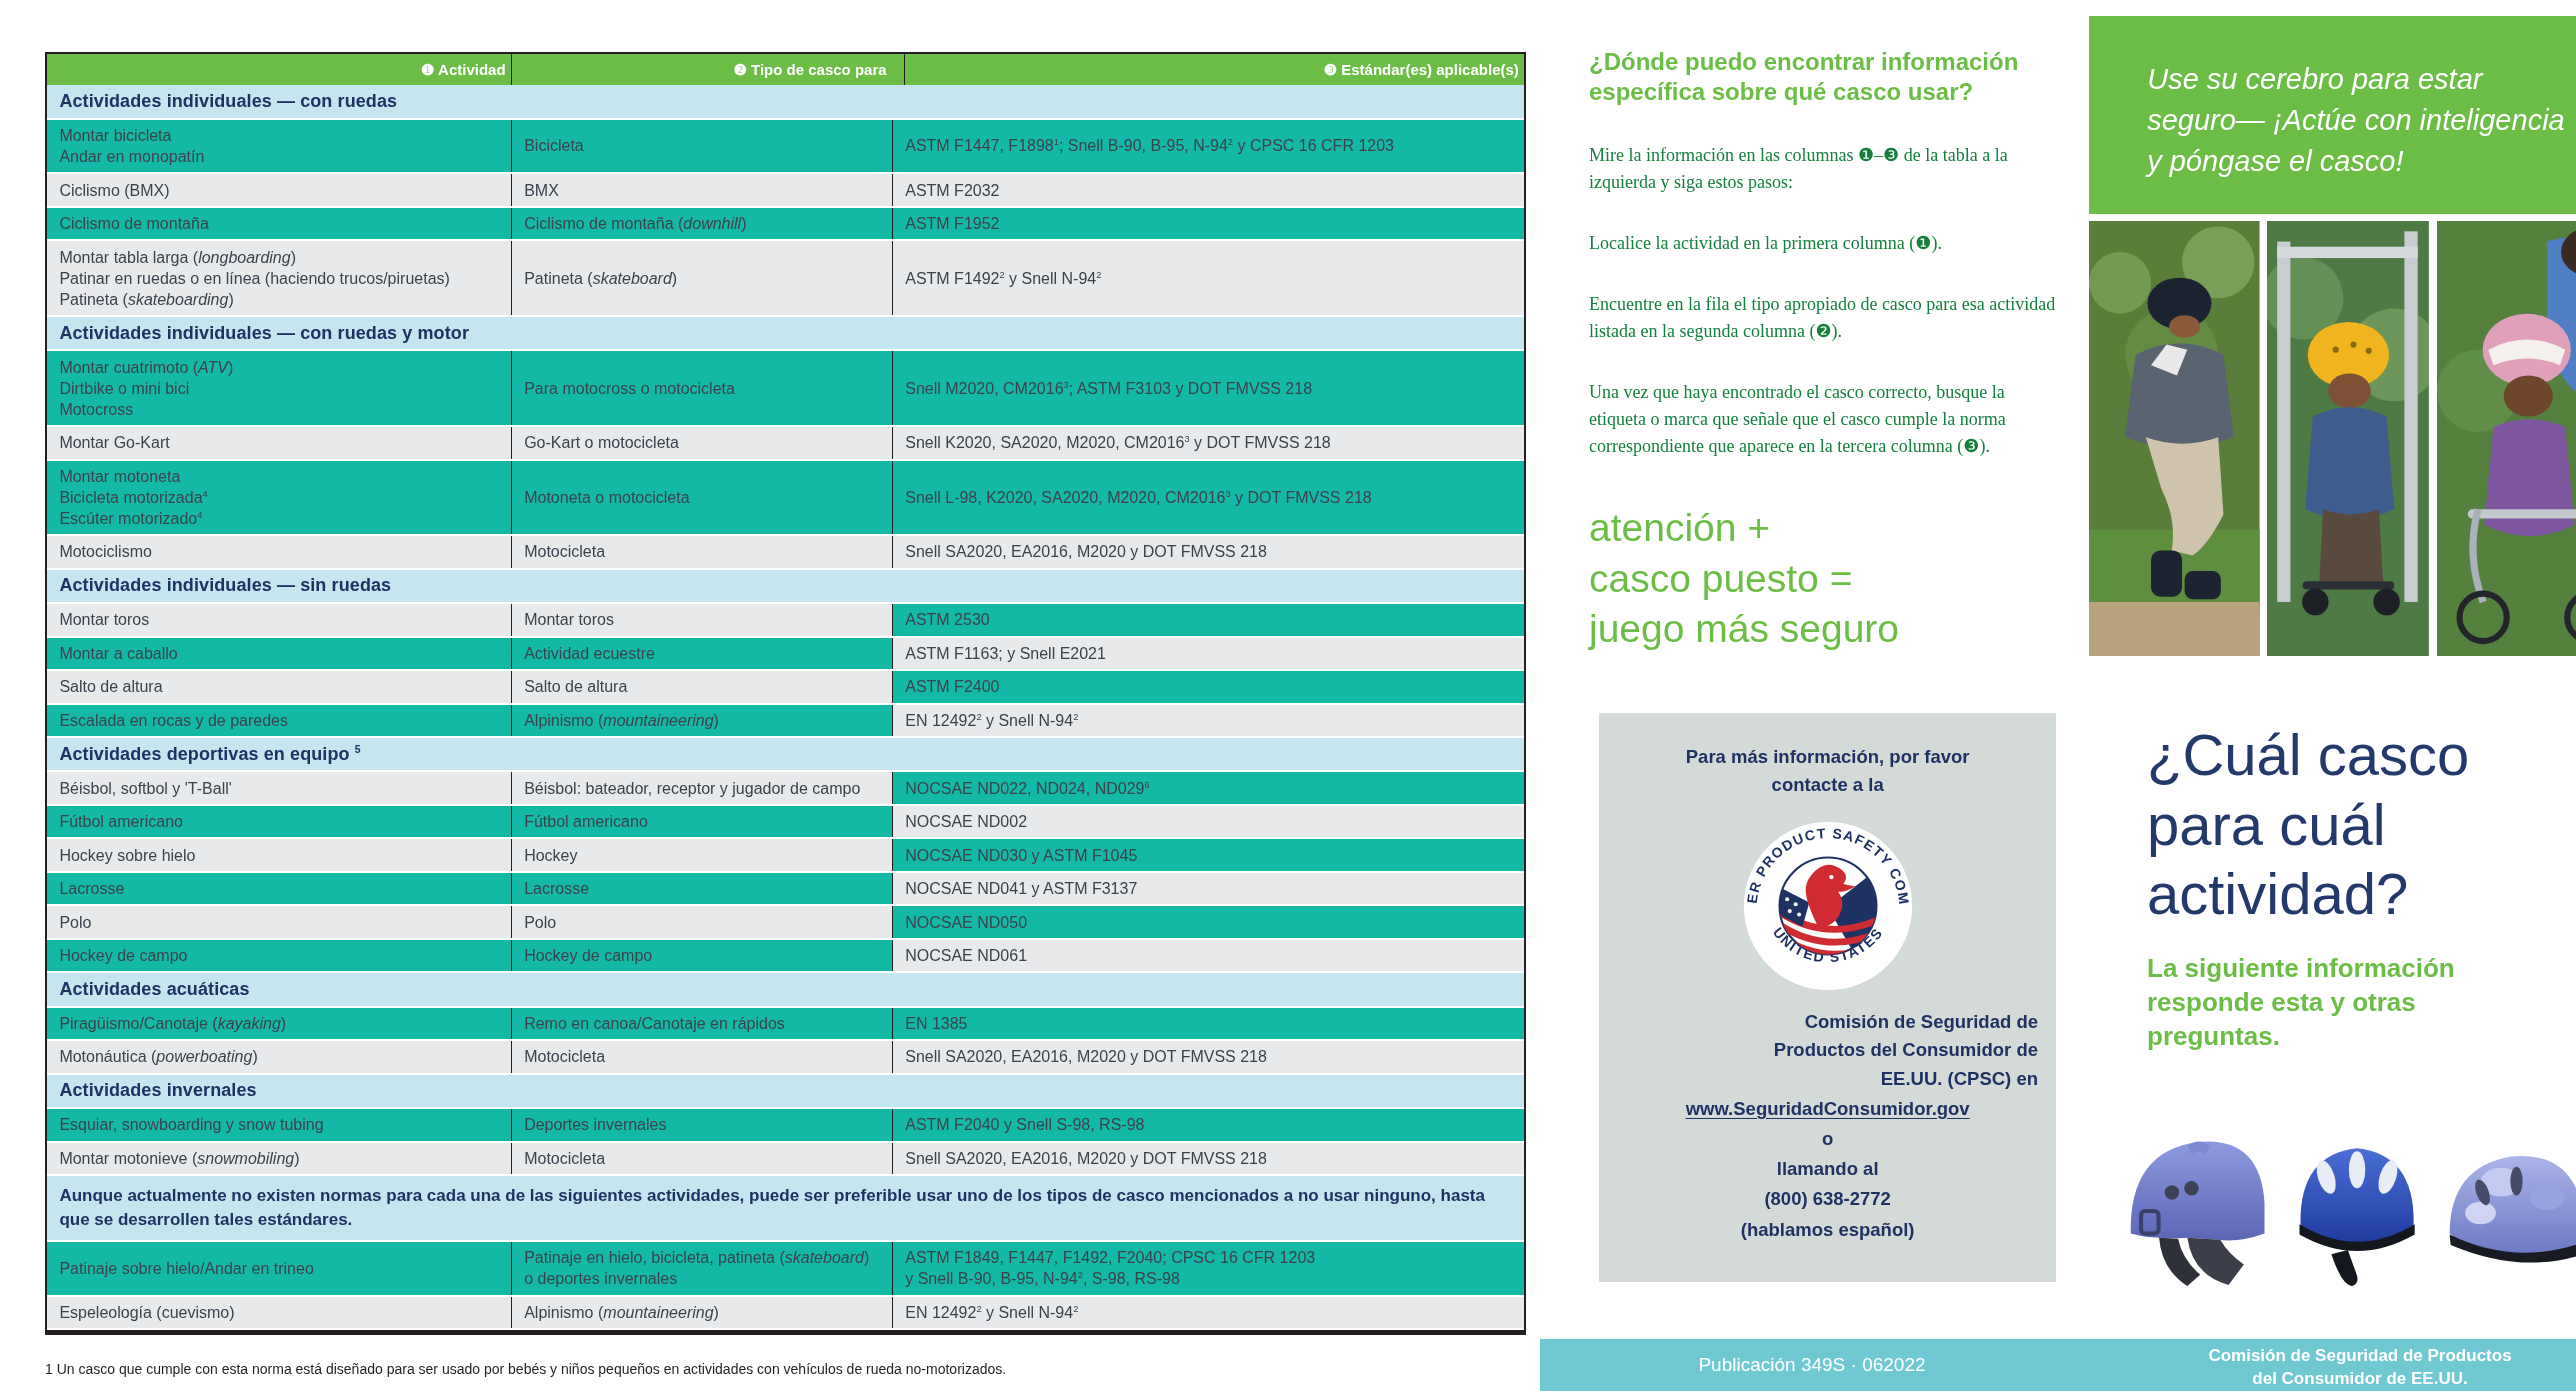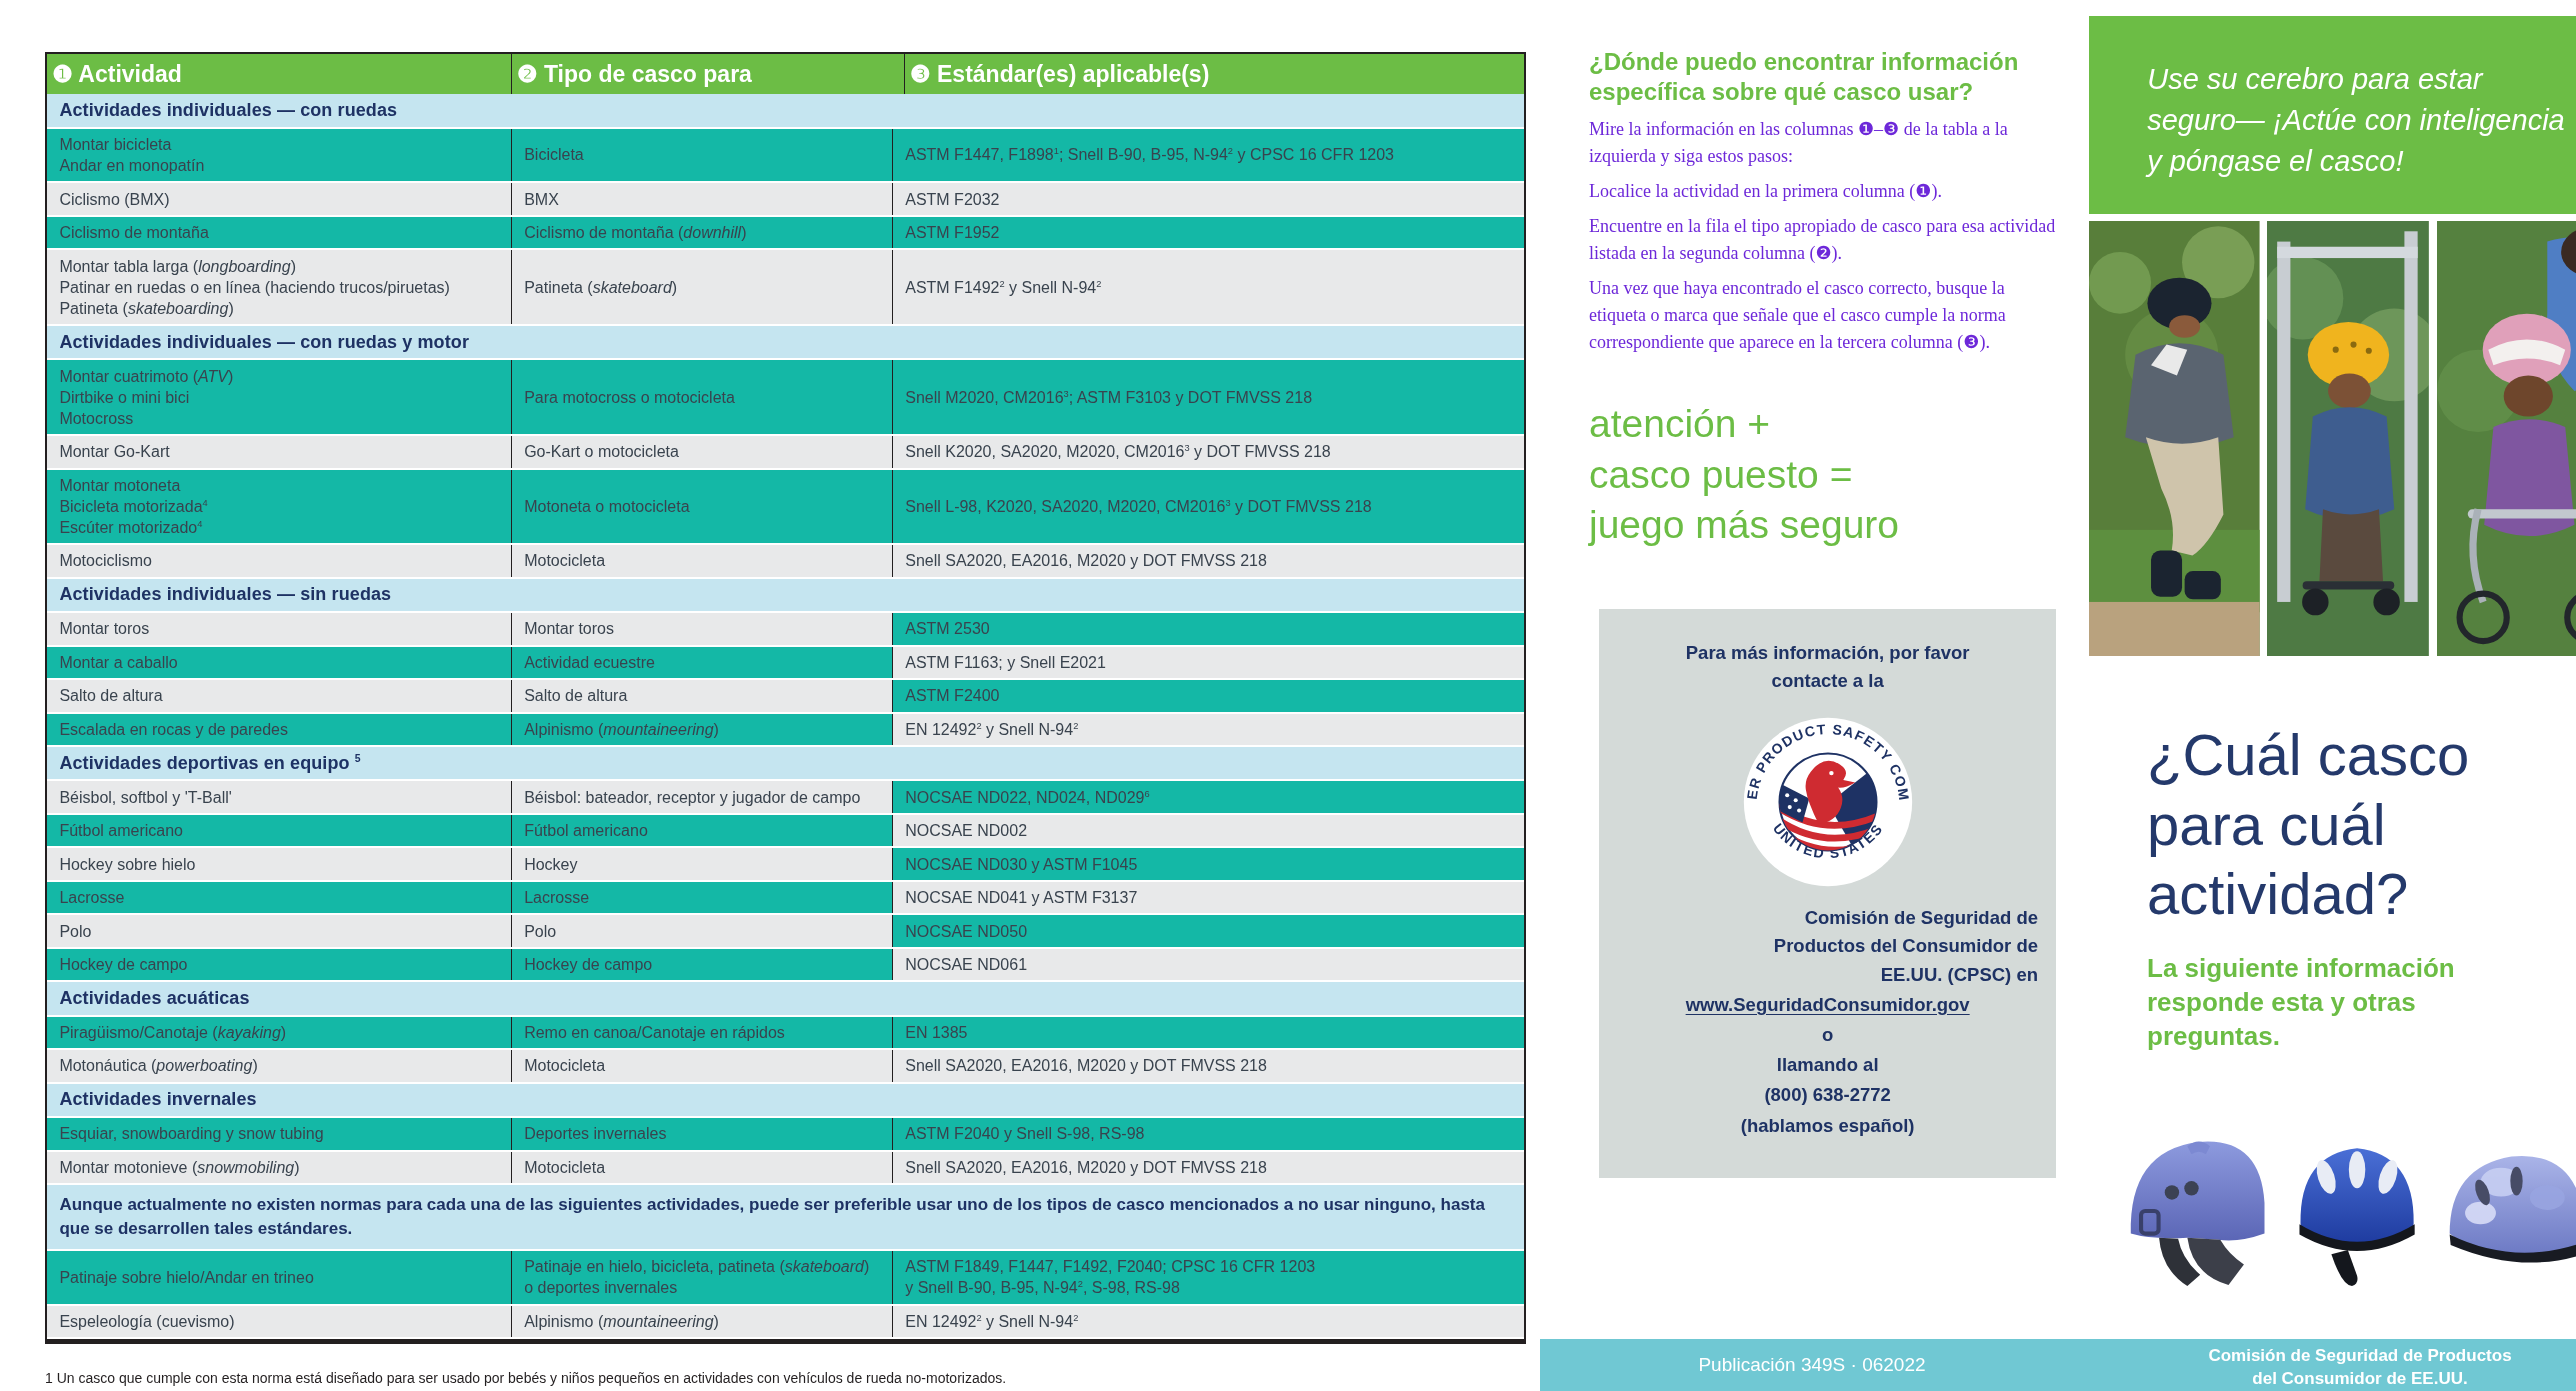--- a/index.html
+++ b/index.html
@@ -7,39 +7,39 @@
   .page {
     position:relative; width:2636px; height:1391px; background:#fff; overflow:hidden;
     font-family:"Liberation Sans", sans-serif; color:#231f20;
   }
   sup { font-size:58%; vertical-align:super; line-height:0; }
 
   
   .panel-left { position:absolute; left:45px; top:52px; width:1481px; }
   .htable { border:2.1px solid #231f20; border-bottom-width:5.2px; background:#fff; }
   .hhead { display:flex; background:var(--green); }
-  .hcell { padding:6.7px 5.2px; font-size:23px; font-weight:bold; color:#fff; text-align:left; }
+  .hcell { padding:6.7px 5.2px; font-size:15px; font-weight:bold; color:#fff; text-align:right; }
   .hc1 { width:31.4%; } .hc2 { width:25.8%; border-left:1.5px solid #231f20; } .hc3 { flex:1; border-left:1.5px solid #231f20;margin-left:12px; }
   .section-row { background:var(--lblue); color:var(--navy); font-weight:bold; font-size:18px;
     padding:5.7px 12.4px; border-bottom:2.1px solid #fff; letter-spacing:0.1px; }
   .trow { display:flex; border-bottom:2.1px solid #fff; background:#14b8a6; align-items:stretch; }
   .tcell { padding:5.2px 12.4px; font-size:16px; color:#39434e; line-height:1.32;
     display:flex; flex-direction:column; justify-content:center; min-height:30px; }
   .tc1 { width:31.4%; } .tc2 { width:25.8%; border-left:1.5px solid #231f20; } .tc3 { flex:1; border-left:1.5px solid #231f20; }
   .shade { background:#e8e9ea; }
   .banner-row { background:var(--lblue); color:var(--navy); font-weight:bold; font-size:17px;
     line-height:1.4; padding:8.2px 12.4px; border-bottom:2.1px solid #fff; }
   .footnotes { margin-top:25px; font-size:14px; line-height:1.4; color:#231f20; width:1481px; }
   .fn { padding-left:18.5px; text-indent:-18.5px; margin-bottom:14px; }
 
   
   .panel-mid { position:absolute; left:1540px; top:0; width:544px; height:1391px; }
   .mid-inner { padding:47px 28px 0 49px; }
   .mid-heading { color:var(--green); font-weight:bold; font-size:24px; line-height:1.27; }
-  .mid-p { font-family:"Liberation Serif", serif; font-size:18px; line-height:1.5; margin-top:8px; color:#6d28d9; }
+  .mid-p { font-family:"Liberation Serif", serif; font-size:18px; line-height:1.5; margin-top:34px; color:#15803d; }
   .equation { margin-top:43px; color:var(--green); font-size:39px; line-height:1.3; font-weight:normal; }
   .contact-box { margin:58px 0 0 10.3px; background:var(--boxgray); padding:30px 18px 38px;
     text-align:center; color:var(--navy); font-weight:bold; font-size:18.5px; line-height:1.52; }
   .contact-intro { white-space:pre-line; }
   .cpsc-logo { margin:21.6px auto 17.5px; width:170px; height:170px; display:block; }
   .contact-org { white-space:pre-line;text-align:right; }
   .contact-url { display:inline-block; text-decoration:underline; text-underline-offset:3.1px; margin-top:2.1px; }
   .contact-line { margin-top:2.1px; }
 
   

